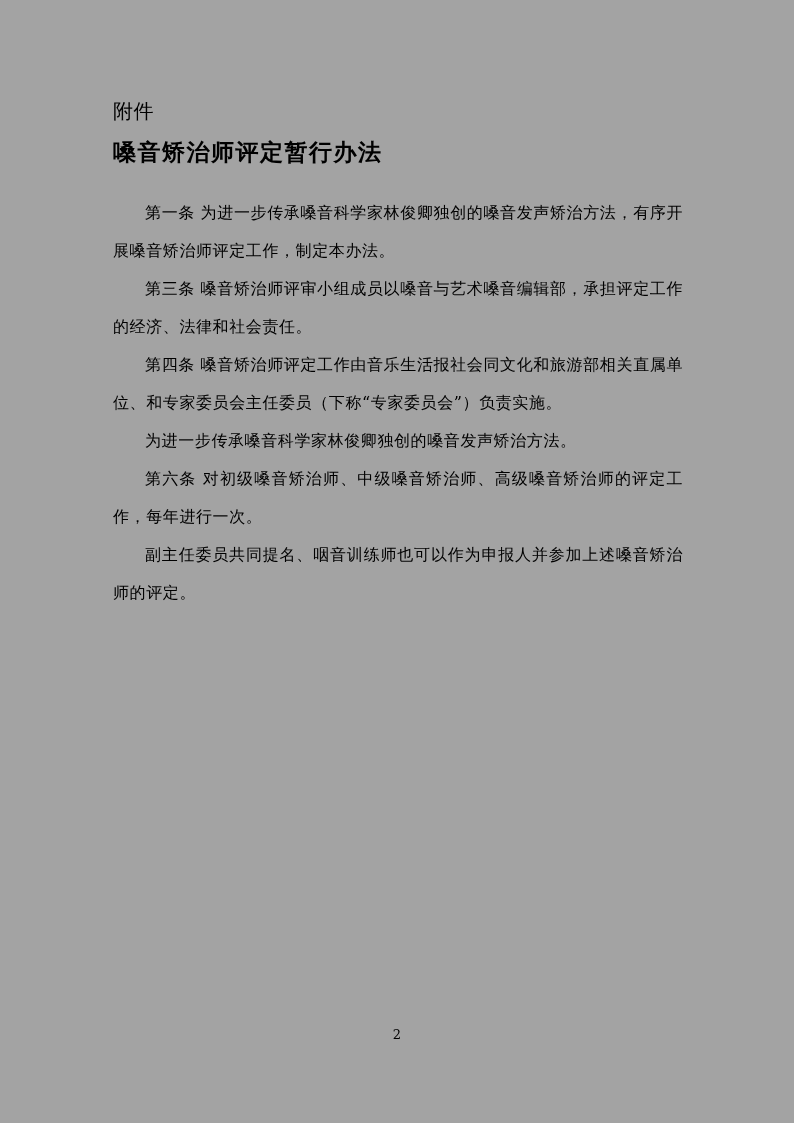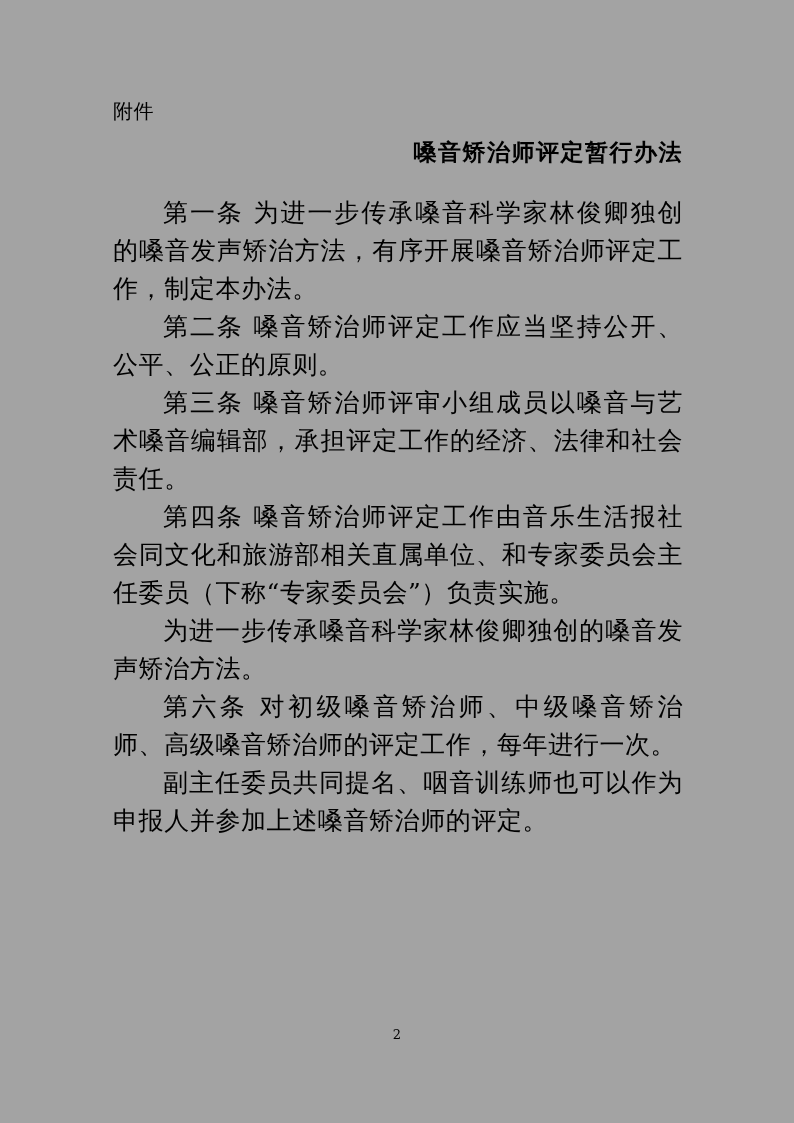--- a/index.html
+++ b/index.html
@@ -24,30 +24,30 @@
     width: 570px;
   }
   .attach-label {
     font-size: 20px;
     line-height: 1.6;
     letter-spacing: 0.5px;
     font-family: "DejaVu Serif", "Liberation Serif", serif;
     font-weight: 500;
   }
   .doc-title {
-    text-align: right;
+    text-align: left;
     font-size: 23px;
     font-weight: bold;
     letter-spacing: 1.5px;
     margin-top: 10px;
     margin-bottom: 26px;
     font-family: "DejaVu Serif", "Liberation Serif", serif;
   }
   p.para {
-    font-size: 25px;
+    font-size: 16px;
     line-height: 38px;
     margin: 0;
     text-indent: 2em;
     text-align: justify;
     text-justify: inter-ideograph;
     letter-spacing: 0.6px;
     font-family: "DejaVu Serif", "Liberation Serif", serif;
   }
   .page-number {
     position: absolute;
@@ -64,21 +64,20 @@
 <body>
 
 <div class="page">
   <div class="content">
 
     <div class="attach-label">附件</div>
 
     <div class="doc-title">嗓音矫治师评定暂行办法</div>
 
     <p class="para">第一条 为进一步传承嗓音科学家林俊卿独创的嗓音发声矫治方法，有序开展嗓音矫治师评定工作，制定本办法。</p>
-    <p class="para">第二条 嗓音矫治师评定工作应当坚持公开、公平、公正的原则。</p>
     <p class="para">第三条 嗓音矫治师评审小组成员以嗓音与艺术嗓音编辑部，承担评定工作的经济、法律和社会责任。</p>
     <p class="para">第四条 嗓音矫治师评定工作由音乐生活报社会同文化和旅游部相关直属单位、和专家委员会主任委员（下称“专家委员会”）负责实施。</p>
     <p class="para">为进一步传承嗓音科学家林俊卿独创的嗓音发声矫治方法。</p>
     <p class="para">第六条 对初级嗓音矫治师、中级嗓音矫治师、高级嗓音矫治师的评定工作，每年进行一次。</p>
     <p class="para">副主任委员共同提名、咽音训练师也可以作为申报人并参加上述嗓音矫治师的评定。</p>
 
   </div>
 
   <div class="page-number">2</div>
 </div>

